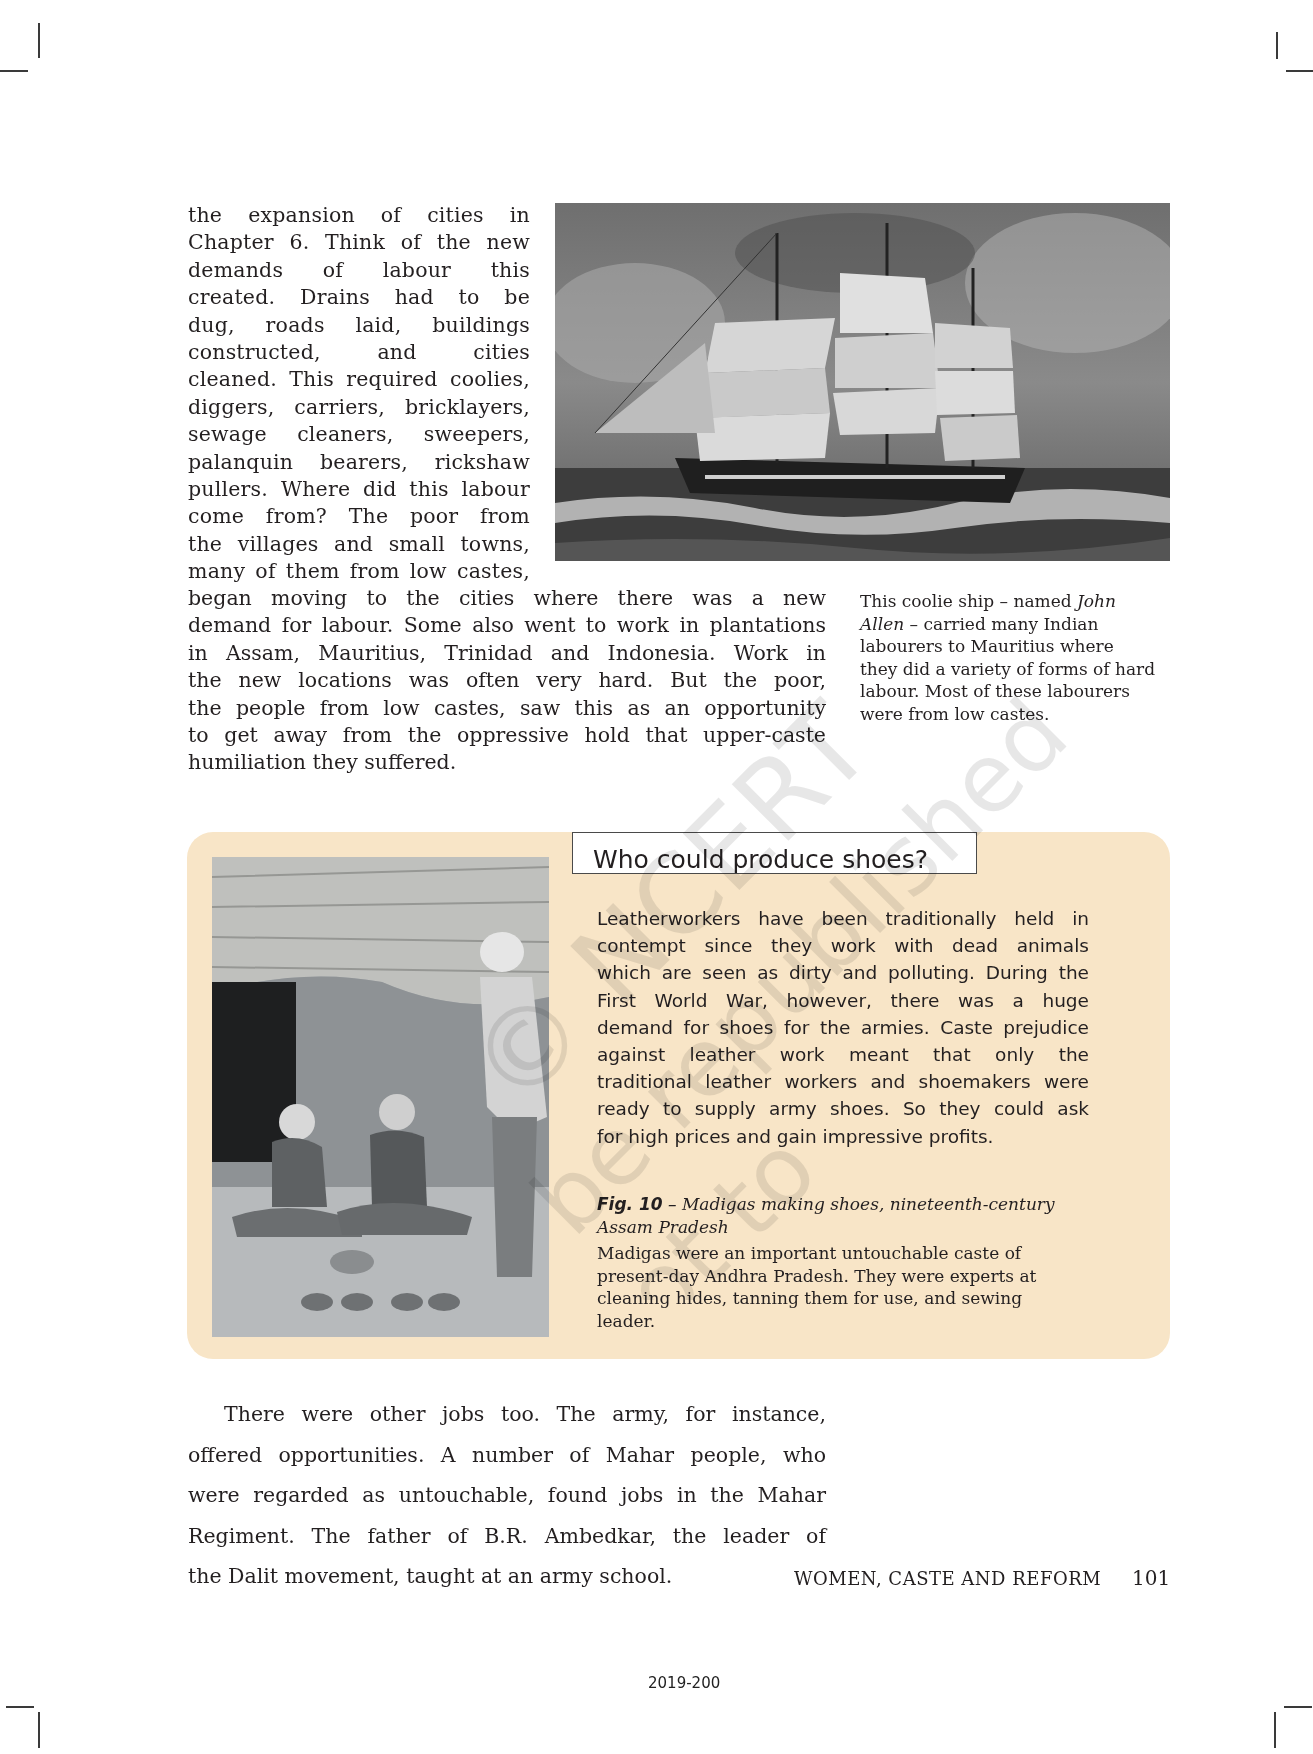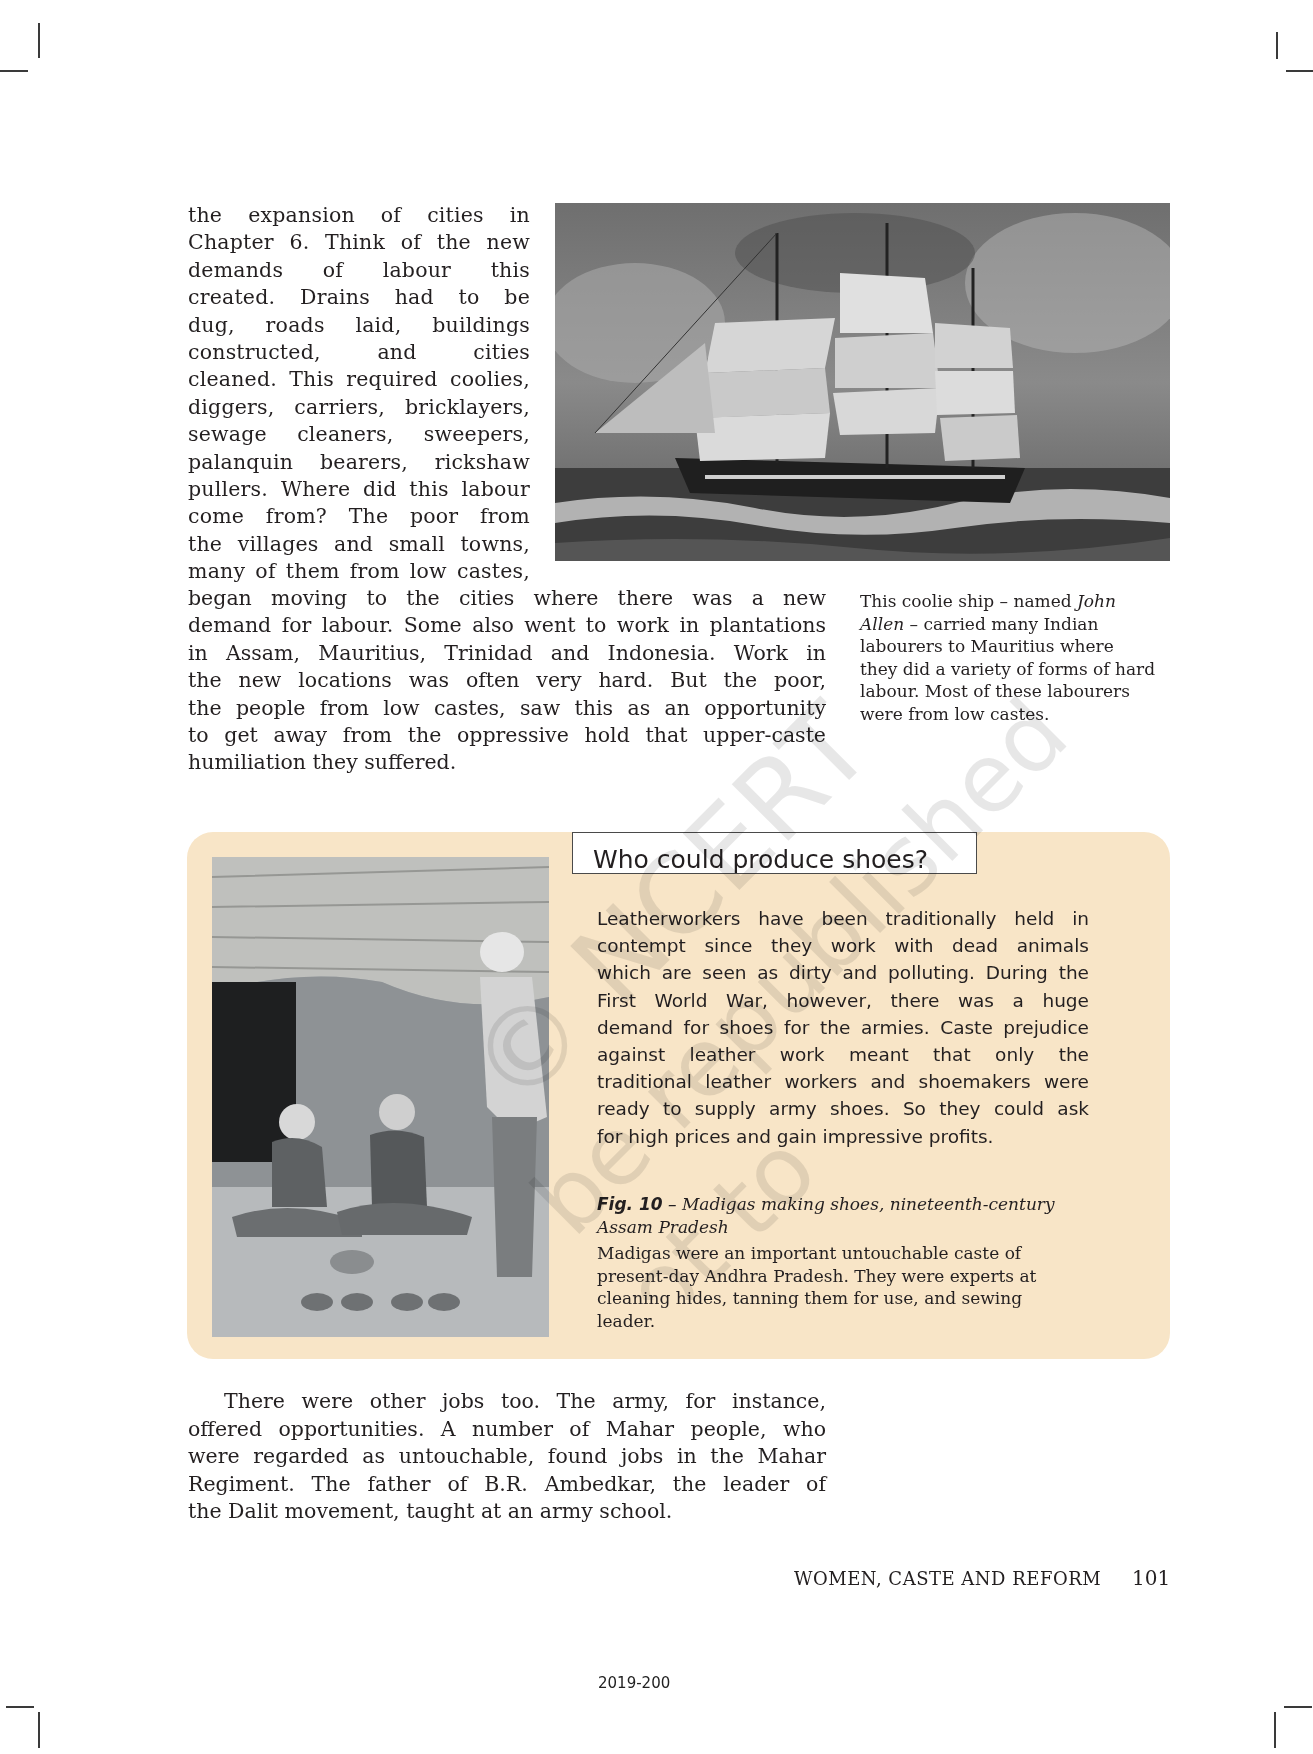--- a/index.html
+++ b/index.html
@@ -25,27 +25,27 @@
   .box { position:absolute; left:187px; top:832px; width:983px; height:527px; background:#f8e5c7; border-radius:26px; }
   .madigas { position:absolute; left:212px; top:857px; width:337px; height:480px; overflow:hidden; background:#8c9093; }
   .madigas svg { width:100%; height:100%; display:block; }
   .box-title { position:absolute; left:572px; top:832px; width:405px; height:42px; background:#ffffff; border:1.5px solid #4a4a4a; box-sizing:border-box; font-family:"DejaVu Sans", sans-serif; font-size:25px; line-height:54px; padding-left:20px; color:#231f20; }
   .box-text { position:absolute; left:597px; top:905px; width:492px; font-family:"DejaVu Sans", sans-serif; font-size:18.5px; line-height:27.2px; }
   .box-text span { display:block; text-align:justify; text-align-last:justify; }
   .box-text span.last { text-align-last:left; }
   .fig10 { position:absolute; left:597px; top:1193px; width:500px; font-size:17px; line-height:22.5px; }
 
   .para-bottom { position:absolute; left:188px; top:1388px; width:638px; font-size:20.5px; line-height:27.6px; }
-  .para-bottom span { display:block; text-align:justify; text-align-last:justify; }
+  .para-bottom span { display:block; text-align:justify; text-align-last:justify;margin-top:13px; }
   .para-bottom span.first { text-indent:36px; }
   .para-bottom span.last { text-align-last:left; }
 
   .running-head { position:absolute; left:794px; top:1568px; font-size:18px; letter-spacing:0.5px; }
   .page-num { position:absolute; left:1132px; top:1566px; font-size:20px; }
-  .print-year { position:absolute; left:598px; top:1674px; font-family:"DejaVu Sans", sans-serif; font-size:15px; color:#222;text-align:right; }
+  .print-year { position:absolute; left:648px; top:1674px; font-family:"DejaVu Sans", sans-serif; font-size:15px; color:#222;text-align:right; }
 
   .watermark { position:absolute; left:300px; top:600px; width:900px; height:700px; pointer-events:none; }
   .watermark svg { width:100%; height:100%; }
 </style>
 </head>
 <body>
 
 <div class="crop" style="left:38px;top:23px;width:2px;height:35px;"></div>
 <div class="crop" style="left:0;top:70px;width:28px;height:1.5px;"></div>
 <div class="crop" style="left:1276px;top:32px;width:2px;height:27px;"></div>

